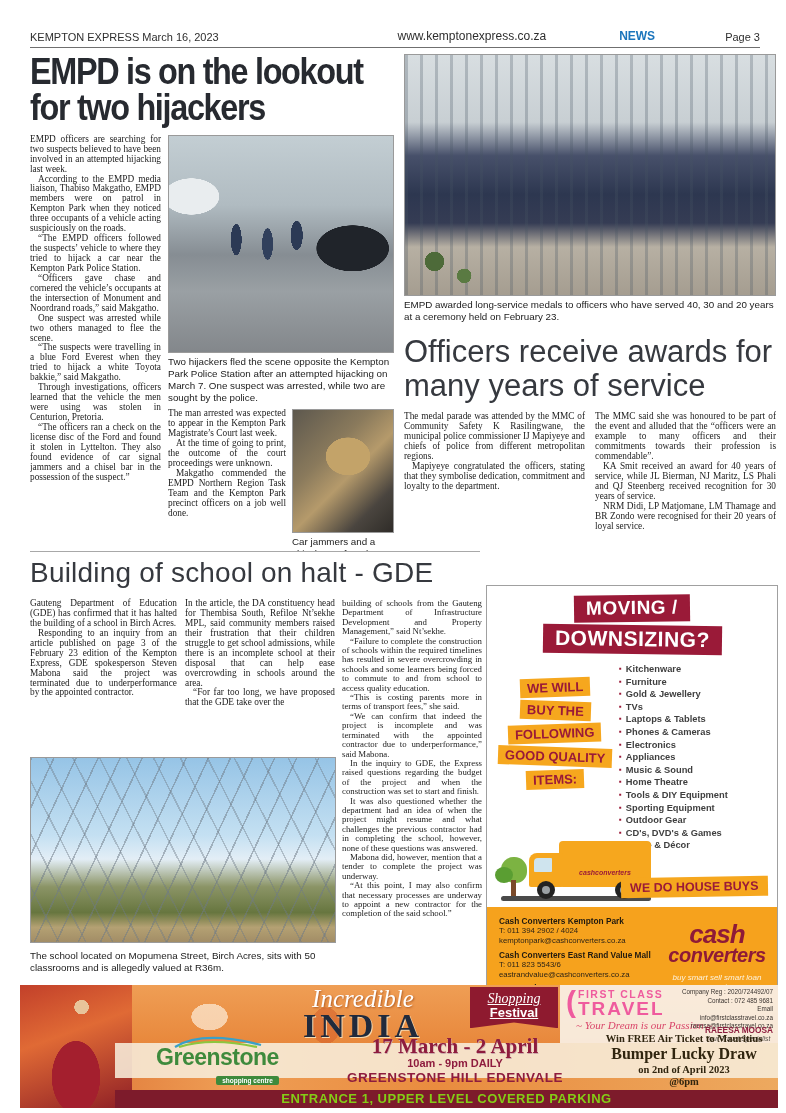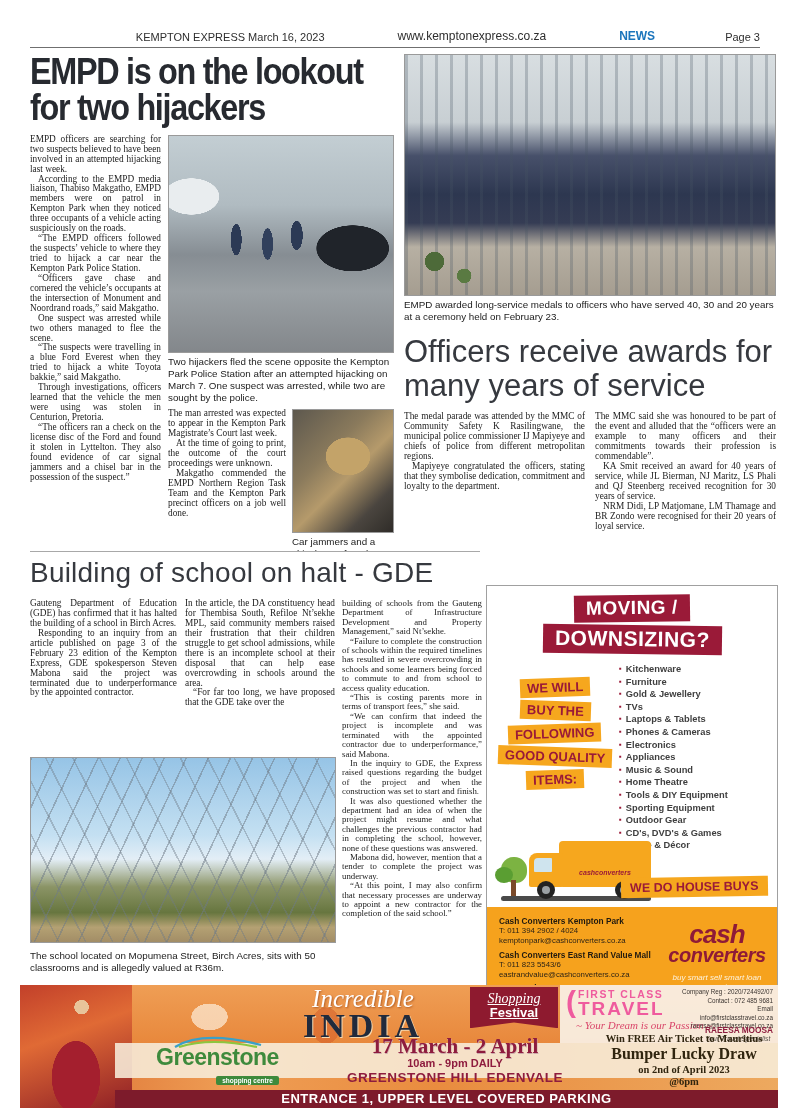--- a/index.html
+++ b/index.html
@@ -1,21 +1,21 @@
 <!DOCTYPE html>
 <html><head>
 <meta charset="utf-8">
 <style>
   * { margin:0; padding:0; box-sizing:border-box; }
   body { background:#e8e8e8; font-family:"Liberation Sans", sans-serif; }
   .page { position:relative; width:786px; height:1113px; margin:0 auto; background:#ffffff; overflow:hidden; box-shadow:0 0 6px rgba(0,0,0,.3); }
 
   
   .hdr { position:absolute; left:30px; right:26px; top:27px; height:21px; display:flex; align-items:flex-end; border-bottom:1.5px solid #6f6f6f; padding-bottom:4px; font-size:11px; color:#2e2e2e; }
-  .hdr .brand { flex:1;text-align:right; }
+  .hdr .brand { flex:1; }
   .hdr .url { flex:1; text-align:center; font-size:12px; }
   .hdr .news { font-weight:bold; color:#1b75bc; font-size:12px; margin-right:70px; }
   .hdr .pg { font-size:11px; }
 
   
   .serifbody p { margin:0; font-family:"Liberation Serif", serif; font-size:9.3px; line-height:1.07; text-align:justify; color:#1c1c1c; }
   .serifbody p + p { text-indent:8px; }
   .cap { font-size:9.8px; line-height:1.24; color:#1b1b1b; margin-top:3px; }
 
   
@@ -144,21 +144,21 @@
   .gs-name { font-size:23px; font-weight:bold; color:#3e8a3c; letter-spacing:-.5px; line-height:1; }
   .gs-badge { display:inline-block; background:#3e8a3c; color:#fff; font-size:6.5px; font-weight:bold; padding:1px 6px; border-radius:2px; margin-left:60px; margin-top:-1px; }
   .bt-dates { flex:1; text-align:center; color:#8e1c3e; }
   .bt-dates .d1 { font-family:Liberation Serif, serif; font-weight:bold; font-size:21px; line-height:1; text-shadow:.5px .5px 0 #caa; }
   .bt-dates .d2 { font-weight:bold; font-size:11px; line-height:1.15; }
   .bt-dates .d3 { font-weight:bold; font-size:13.5px; letter-spacing:.5px; line-height:1.15; }
   .bt-draw { width:188px; flex:none; text-align:center; color:#30250f; font-family:"Liberation Serif", serif; font-weight:bold; }
   .bt-draw .w1 { font-size:10.5px; line-height:1.15; }
   .bt-draw .w2 { font-size:16px; line-height:1.15; }
   .bt-draw .w3 { font-size:10.5px; line-height:1.15; }
-  .bt-strip { position:absolute; left:95px; right:0; bottom:0; height:18px; background:#7d1b2b; color:#ffffff; font-weight:bold; font-size:13px; letter-spacing:.5px; text-align:center; line-height:18px; }
+  .bt-strip { position:absolute; left:95px; right:0; bottom:0; height:18px; background:#7d1b2b; color:#84cc16; font-weight:bold; font-size:13px; letter-spacing:.5px; text-align:center; line-height:18px; }
 </style>
 </head>
 <body>
 
 <div class="page">
 
   <div class="hdr">
     <span class="brand">KEMPTON EXPRESS March 16, 2023</span>
     <span class="url">www.kemptonexpress.co.za</span>
     <span class="news">NEWS</span>

